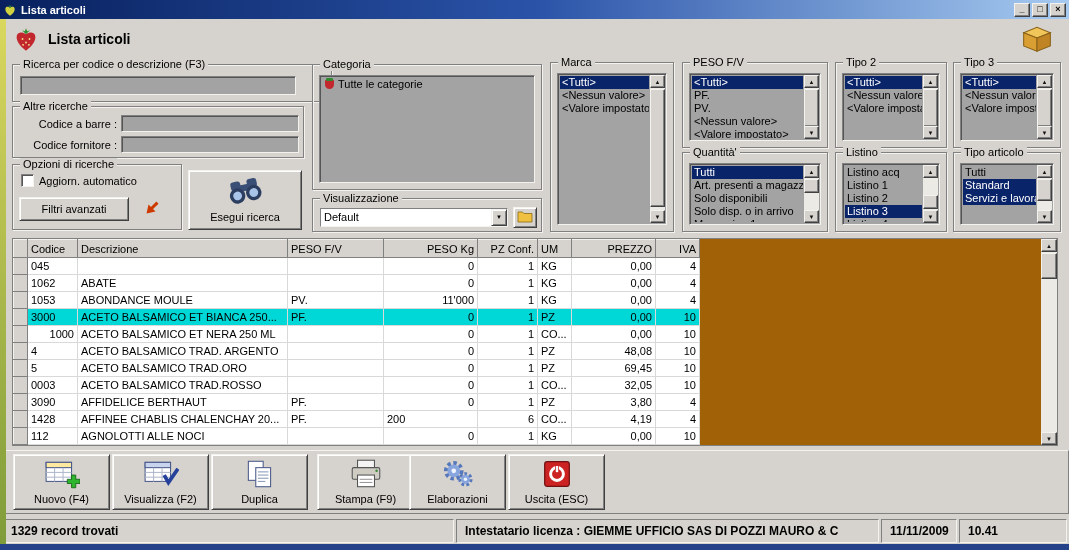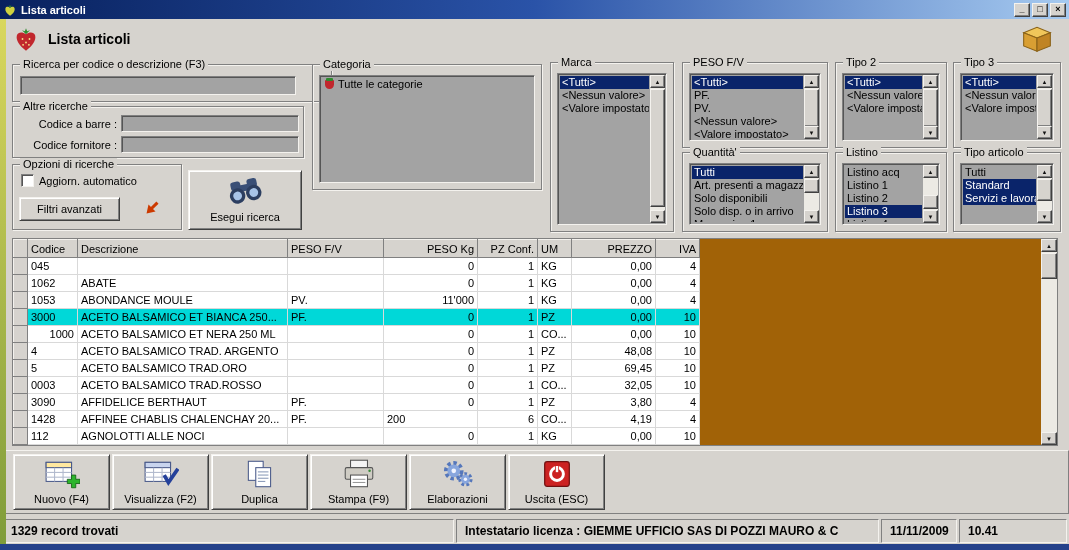--- a/index.html
+++ b/index.html
@@ -108,21 +108,21 @@
     <span class="lbl-right" style="left:4px;top:30px;width:100px">Codice fornitore :</span>
     <input class="sunken tfield" style="left: 108px; top: 29px; width: 178px; height: 17px;" value="">
   </div>
 
   <div class="grp" style="left:12px;top:164px;width:170px;height:66px">
     <span class="lbl">Opzioni di ricerche</span>
     <span style="position:absolute;left:8px;top:9px;display:flex;align-items:center">
       <span class="cbox"></span>
       <span>Aggiorn. automatico</span>
     </span>
-    <div class="raised" style="position:absolute;left:6px;top:32px;width:101px;height:24px;display:flex;align-items:center;justify-content:center">
+    <div class="raised" style="position:absolute;left:6px;top:32px;width:110px;height:24px;display:flex;align-items:center;justify-content:center">
       <span>Filtri avanzati</span>
     </div>
     <span style="position:absolute;left:128px;top:32px">
       <svg width="22" height="22" viewBox="0 0 20 20">
           <g transform="rotate(45 10 10)">
             <rect x="8.6" y="3" width="2.8" height="8" fill="#cc3a00"></rect>
             <polygon points="10,17 5.5,10 14.5,10" fill="#cc3a00"></polygon>
           </g>
         </svg>
     </span>
@@ -147,20 +147,34 @@
 
   <div class="grp" style="left:312px;top:64px;width:230px;height:126px">
     <span class="lbl">Categoria</span>
     <div class="listwrap sunken">
       <div class="lb-items noscroll">
           <div class="lb-item"><span class="mini-berry"></span>Tutte le categorie</div>
         </div>
     </div>
   </div>
 
+  <div class="grp" style="left:312px;top:198px;width:230px;height:34px">
+    <span class="lbl">Visualizzazione</span>
+    <div class="combo sunken" style="left:7px;top:9px;width:188px;height:19px">
+      <span class="combo-text">Default</span>
+      <span class="combo-btn raised">▼</span>
+    </div>
+    <div class="raised" style="position:absolute;left:200px;top:8px;width:24px;height:21px;display:flex;align-items:center;justify-content:center">
+      <span>
+        <svg width="16" height="13" viewBox="0 0 16 13">
+            <path d="M1 3.5 L1 2 L5.5 2 L7 3.5 L15 3.5 L15 12 L1 12 Z" fill="#f0c040" stroke="#8a6a10" stroke-width="0.8"></path>
+          </svg>
+      </span>
+    </div>
+  </div>
 
   <div class="grp" style="left:550px;top:62px;width:124px;height:170px">
     <span class="lbl">Marca</span>
     <div class="listwrap sunken">
       <div class="lb-items">
           <div class="lb-item sel">&lt;Tutti&gt;</div>
           <div class="lb-item">&lt;Nessun valore&gt;</div>
           <div class="lb-item">&lt;Valore impostato&gt;</div>
         </div>
       <div class="vscroll">
@@ -465,21 +479,21 @@
             <rect x="6" y="3" width="14" height="18" fill="#fff" stroke="#4a5a8a"></rect>
             <rect x="13" y="9" width="14" height="18" fill="#fff" stroke="#4a5a8a"></rect>
             <line x1="15" y1="13" x2="25" y2="13" stroke="#8a9ab8"></line>
             <line x1="15" y1="16" x2="25" y2="16" stroke="#8a9ab8"></line>
             <line x1="15" y1="19" x2="25" y2="19" stroke="#8a9ab8"></line>
             <line x1="15" y1="22" x2="22" y2="22" stroke="#8a9ab8"></line>
           </svg>
       </span>
       <span class="tlabel">Duplica</span>
     </div>
-    <div class="tool-btn raised" style="left:309px">
+    <div class="tool-btn raised" style="left:316px">
       <span class="ticon">
         <svg width="36" height="32" viewBox="0 0 34 30">
             <rect x="9" y="2" width="16" height="7" fill="#f4f4f4" stroke="#555"></rect>
             <rect x="4" y="9" width="26" height="11" rx="1.5" fill="#cfccc4" stroke="#555"></rect>
             <rect x="9" y="16" width="16" height="11" fill="#fff" stroke="#555"></rect>
             <line x1="11" y1="20" x2="23" y2="20" stroke="#999"></line>
             <line x1="11" y1="23" x2="23" y2="23" stroke="#999"></line>
             <circle cx="27" cy="12" r="1.2" fill="#3a8a3a"></circle>
           </svg>
       </span>

